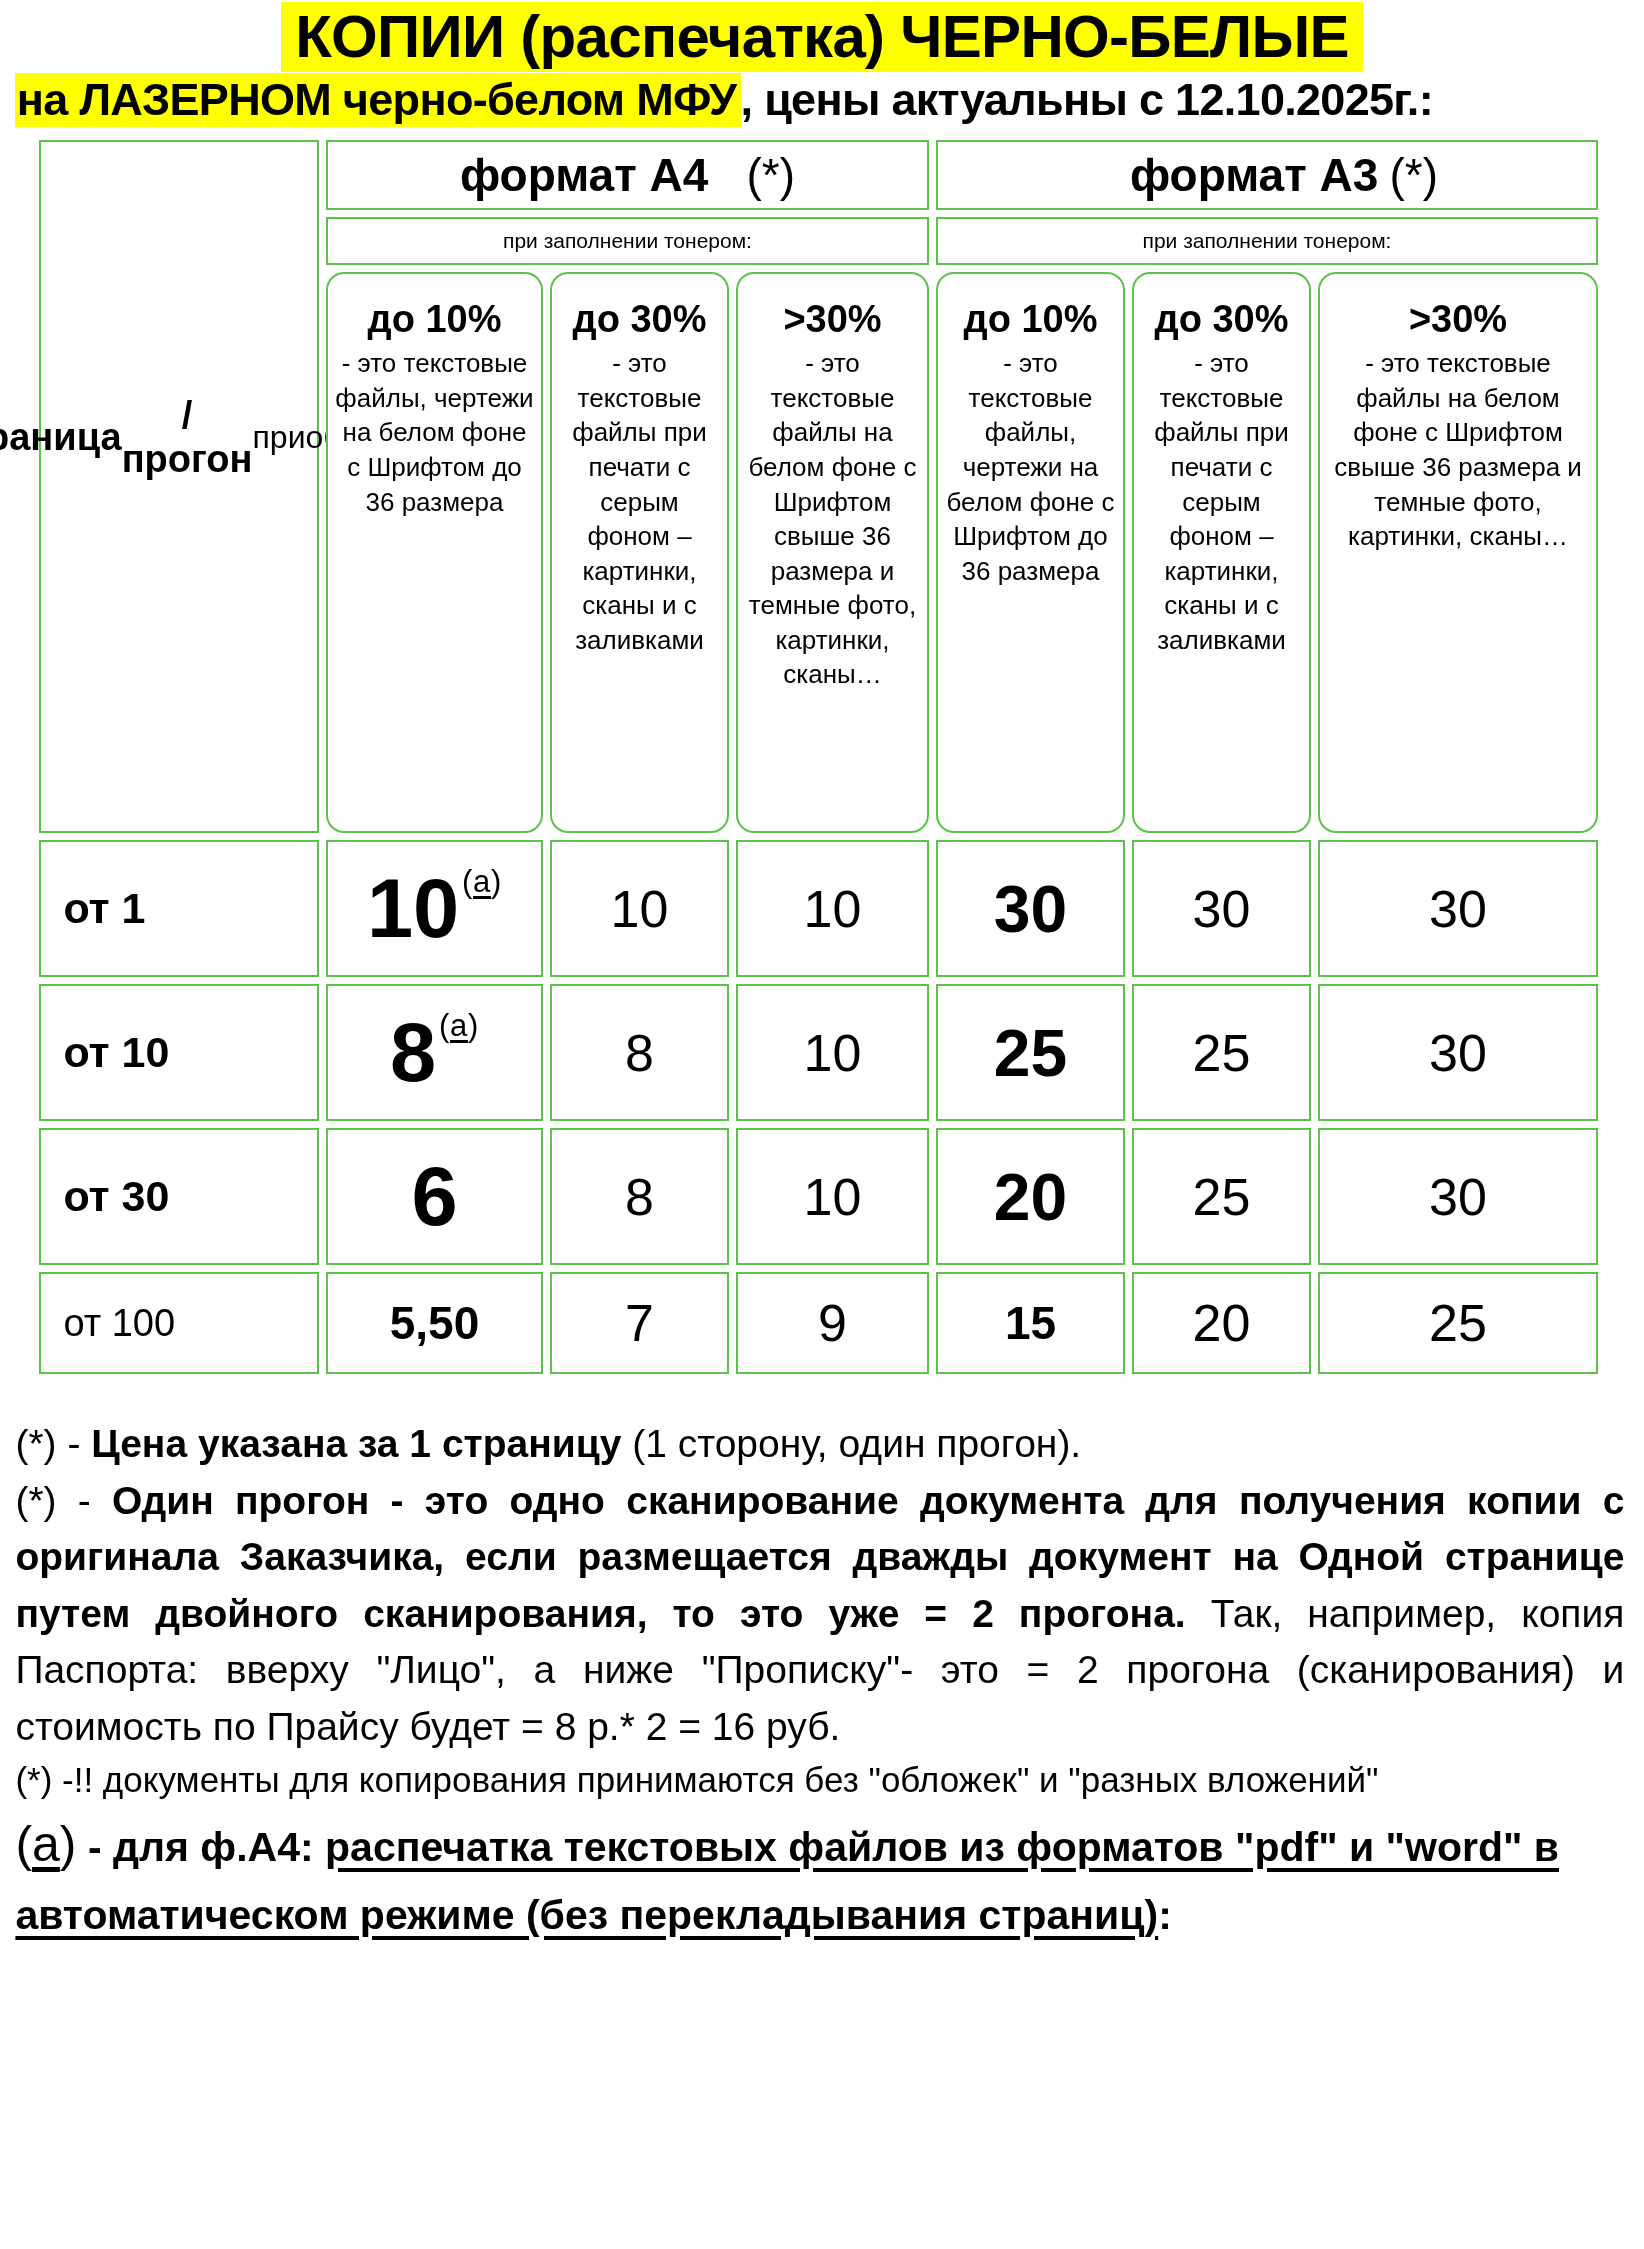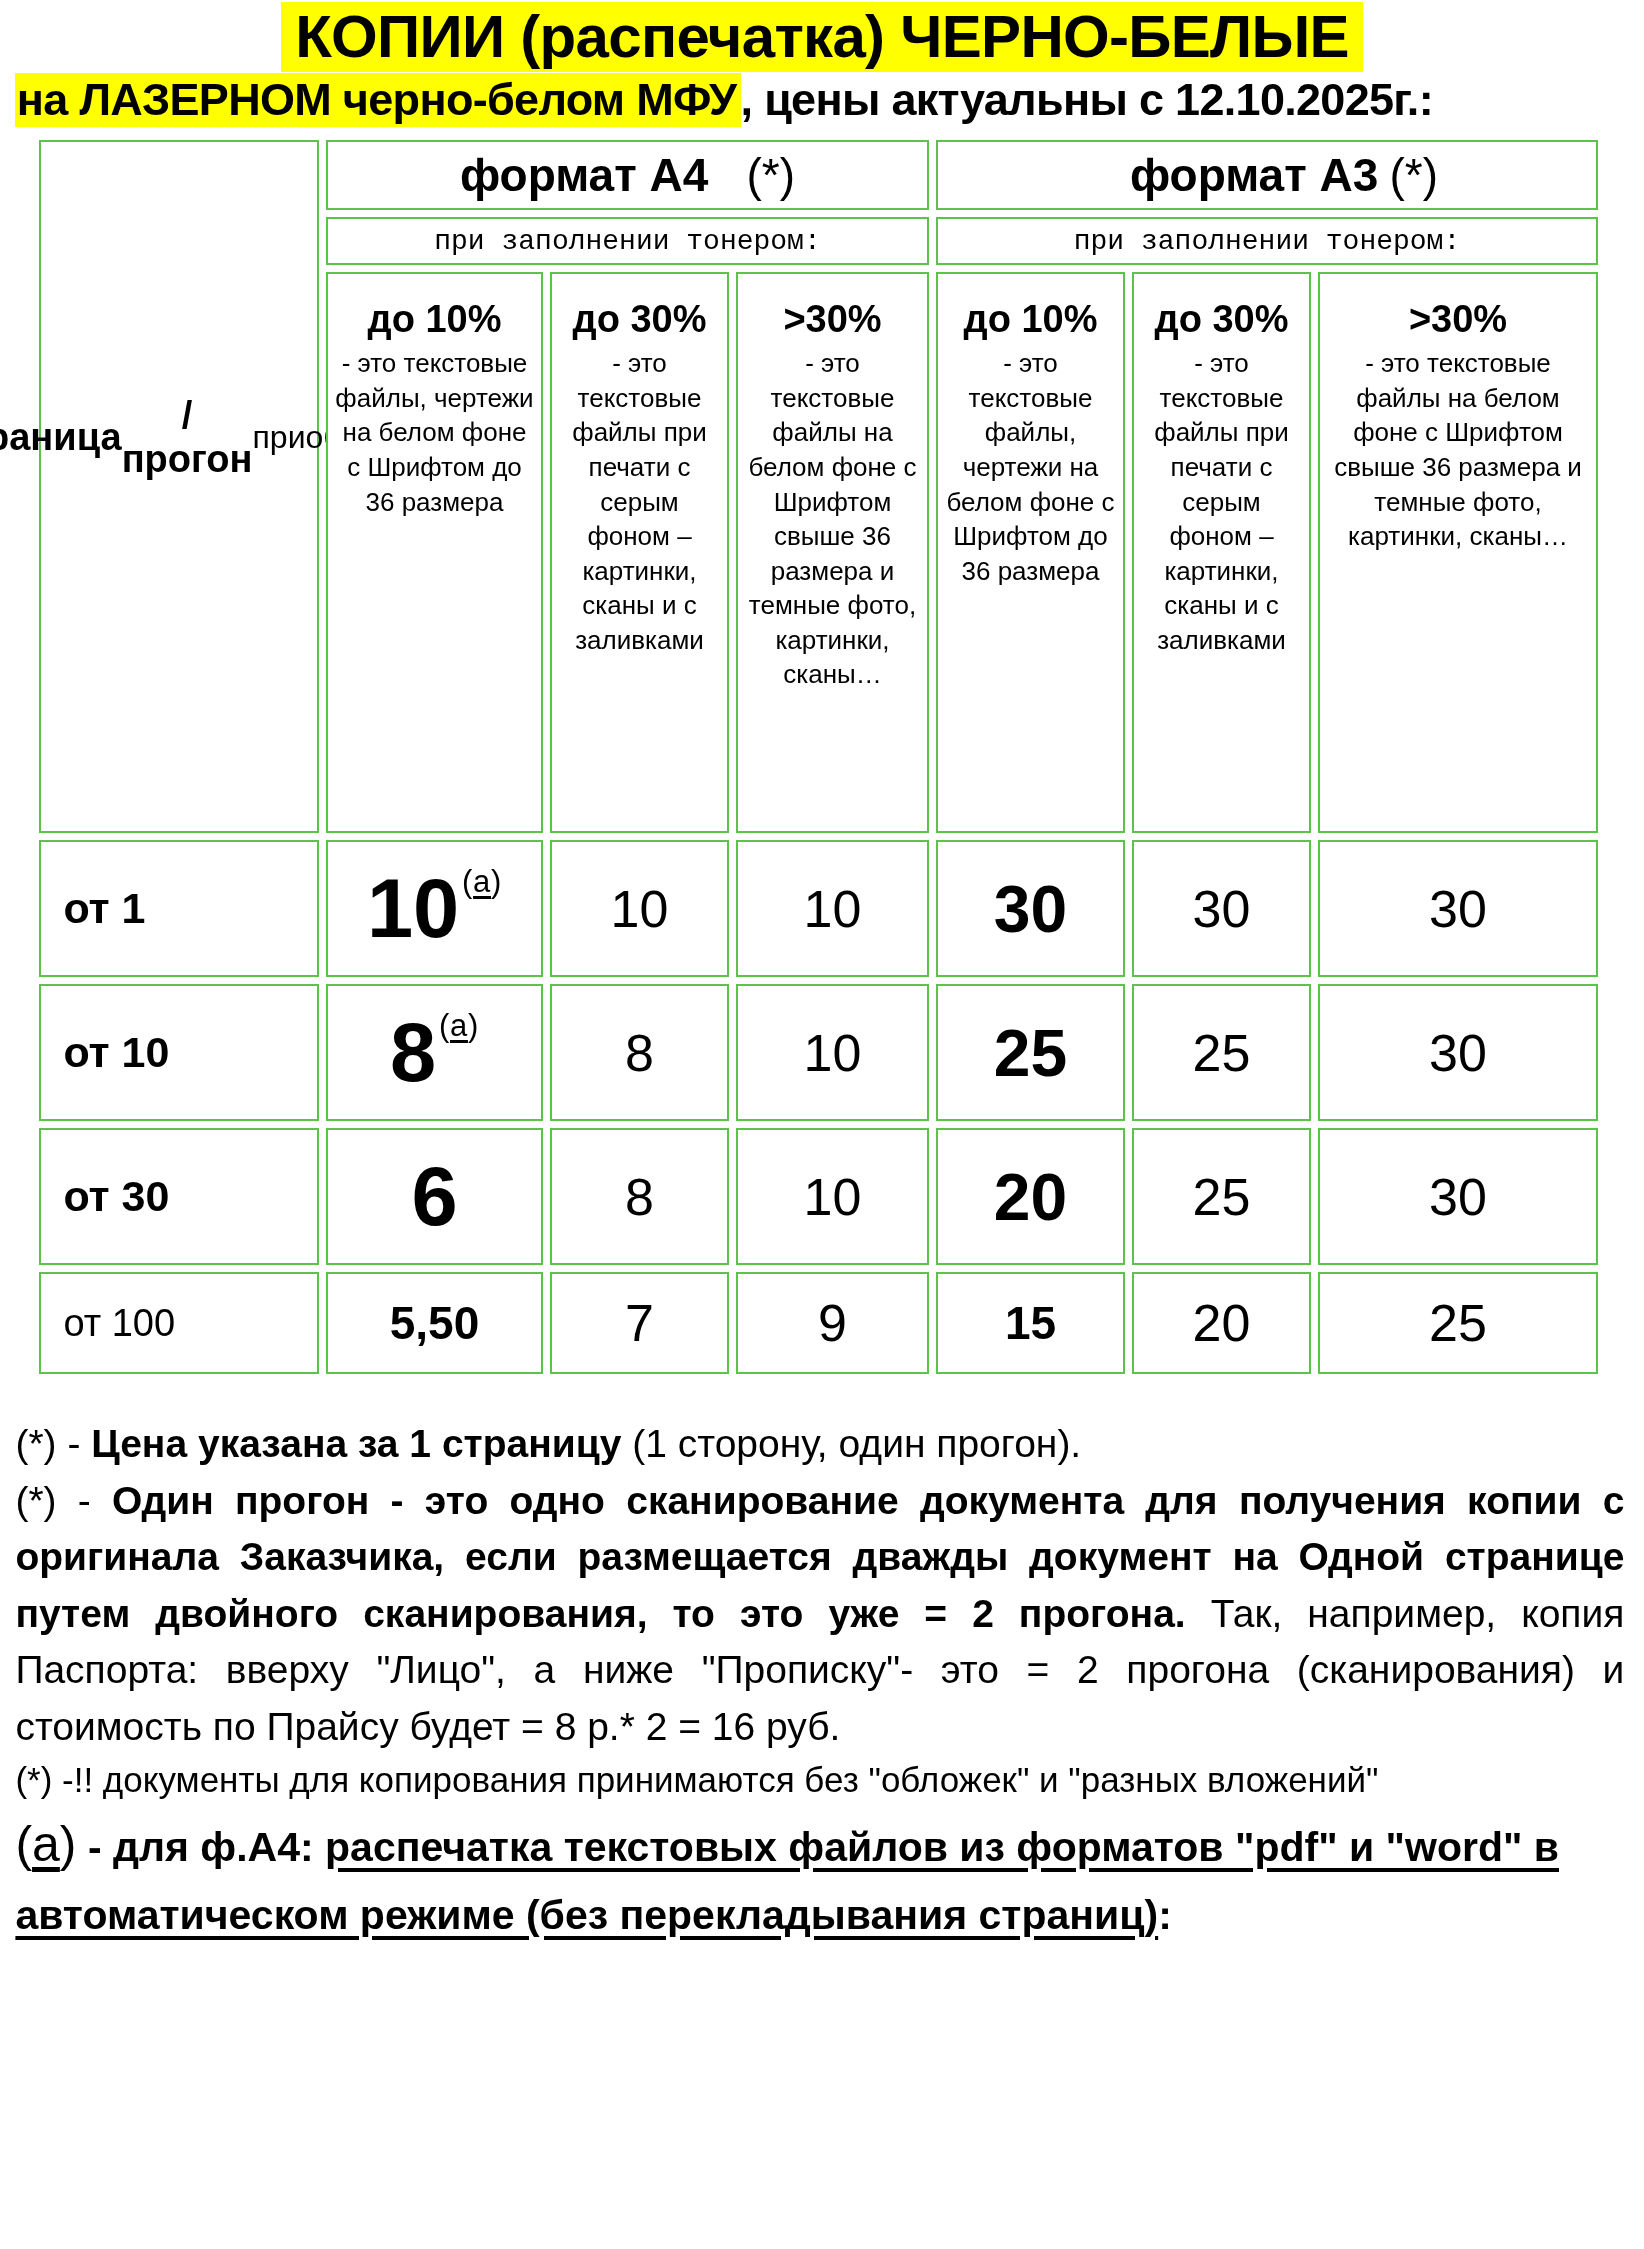--- a/index.html
+++ b/index.html
@@ -60,28 +60,29 @@
   }
   .u-small{font-size:28px;}
   .u-bold{font-size:38px; font-weight:bold; line-height:1.15;}
   .u-med{font-size:32px;}
 
   .fmt{font-size:46px; font-weight:bold;}
   .fmt .star{font-weight:400; margin-left:11.2px;}
   .fmt-a4{grid-area:1/2/2/5;gap:27px;}
   .fmt-a3{grid-area:1/5/2/8;padding-left:34px;}
 
-  .toner{font-size:28px;font-family:Liberation Mono, monospace;}
+  .toner{font-size:21px;}
   .toner-a4{grid-area:2/2/3/5;}
   .toner-a3{grid-area:2/5/3/8;}
 
   .desc{
     flex-direction:column;
     justify-content:flex-start;
     padding:24px 5.6px 0 5.6px;
+    border-radius:18px;
   }
   .desc .head{font-size:38px; font-weight:bold;}
   .desc .body{font-size:26px; line-height:1.33; margin-top:5px;}
 
   .rlabel{
     justify-content:flex-start;
     padding-left:22.4px;
     font-size:43px;
     font-weight:bold;
     text-align:right;

